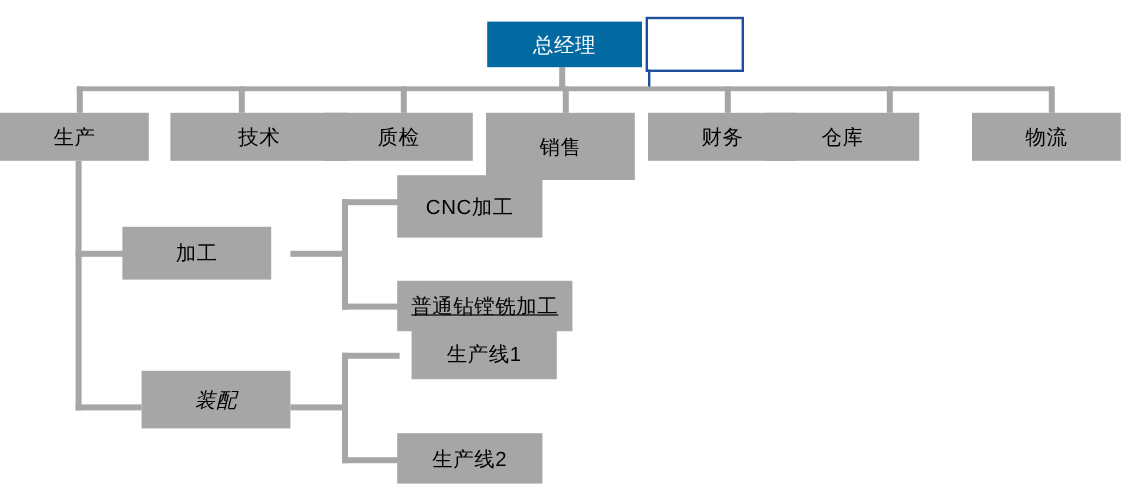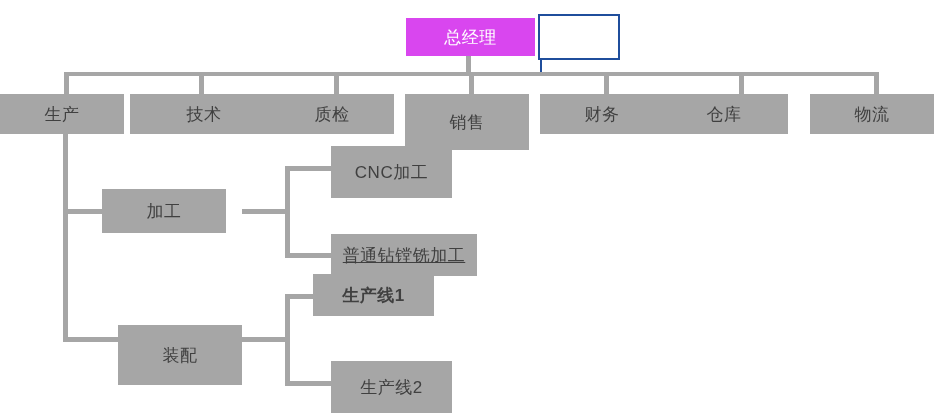--- a/index.html
+++ b/index.html
@@ -20,30 +20,30 @@
     background: #ffffff;
   }
 
   
   .node {
     position: absolute;
     box-sizing: border-box;
     display: flex;
     align-items: center;
     justify-content: center;
-    color: #404040;
+    color: #000000;
     background: #a6a6a6;
     font-size: 17px;
     line-height: 1;
     letter-spacing: 0.5px;
     white-space: nowrap;
     z-index: 3;
   }
   .node.root {
-    background: #d946ef;
+    background: #0369a1;
     color: #ffffff;
   }
   .node.ghost {
     background: transparent;
     border: 2px solid #1f4e9c;
     color: transparent;
   }
 
   
   .conn {
@@ -78,49 +78,49 @@
   <div class="conn" style="left:199px; top:72px; width:5px; height:22px;"></div>
   <div class="conn" style="left:334px; top:72px; width:5px; height:22px;"></div>
   <div class="conn" style="left:469px; top:72px; width:5px; height:22px;"></div>
   <div class="conn" style="left:604px; top:72px; width:5px; height:22px;"></div>
   <div class="conn" style="left:739px; top:72px; width:5px; height:22px;"></div>
   <div class="conn" style="left:874px; top:72px; width:5px; height:22px;"></div>
 
   <div class="node" style="left:0px;   top:94px; width:124px; height:40px;">
     <span>生产</span>
   </div>
-  <div class="node" style="left:130px; top:94px; width:148px; height:40px;">
+  <div class="node" style="left:142px; top:94px; width:148px; height:40px;">
     <span>技术</span>
   </div>
   <div class="node" style="left:270px; top:94px; width:124px; height:40px;">
     <span>质检</span>
   </div>
   <div class="node" style="left:405px; top:94px; width:124px; height:56px;">
     <span>销售</span>
   </div>
   <div class="node" style="left:540px; top:94px; width:124px; height:40px;text-align:center;">
     <span>财务</span>
   </div>
-  <div class="node" style="left:660px; top:94px; width:128px; height:40px;text-align:center;">
+  <div class="node" style="left:638px; top:94px; width:128px; height:40px;text-align:center;">
     <span>仓库</span>
   </div>
   <div class="node" style="left:810px; top:94px; width:124px; height:40px;">
     <span>物流</span>
   </div>
 
   <div class="conn" style="left:63px; top:134px; width:5px; height:208px;"></div>
 
   <div class="conn" style="left:63px; top:209px; width:55px; height:5px;"></div>
 
   <div class="conn" style="left:63px; top:337px; width:55px; height:5px;"></div>
 
   <div class="node" style="left:102px; top:189px; width:124px; height:44px;">
     <span>加工</span>
   </div>
-  <div class="node" style="left:118px; top:325px; width:124px; height:60px;">
+  <div class="node" style="left:118px; top:309px; width:124px; height:48px;font-style:italic;">
     <span>装配</span>
   </div>
 
   <div class="conn" style="left:242px; top:209px; width:46px; height:5px;"></div>
 
   <div class="conn" style="left:285px; top:166px; width:5px; height:92px;"></div>
 
   <div class="conn" style="left:285px; top:166px; width:48px; height:5px;"></div>
 
   <div class="conn" style="left:285px; top:253px; width:48px; height:5px;"></div>
@@ -130,20 +130,20 @@
   </div>
   <div class="node" style="left:331px; top:234px; width:146px; height:42px;text-decoration:underline;">
     <span>普通钻镗铣加工</span>
   </div>
 
   <div class="conn" style="left:242px; top:337px; width:46px; height:5px;"></div>
   <div class="conn" style="left:285px; top:294px; width:5px; height:92px;"></div>
   <div class="conn" style="left:285px; top:294px; width:48px; height:5px;"></div>
   <div class="conn" style="left:285px; top:381px; width:48px; height:5px;"></div>
 
-  <div class="node" style="left:313px; top:274px; width:121px; height:42px;font-weight:bold;">
+  <div class="node" style="left:343px; top:274px; width:121px; height:42px;">
     <span>生产线1</span>
   </div>
-  <div class="node" style="left:331px; top:361px; width:121px; height:52px;">
+  <div class="node" style="left:331px; top:361px; width:121px; height:42px;">
     <span>生产线2</span>
   </div>
 
 </div>
 
 </body></html>

